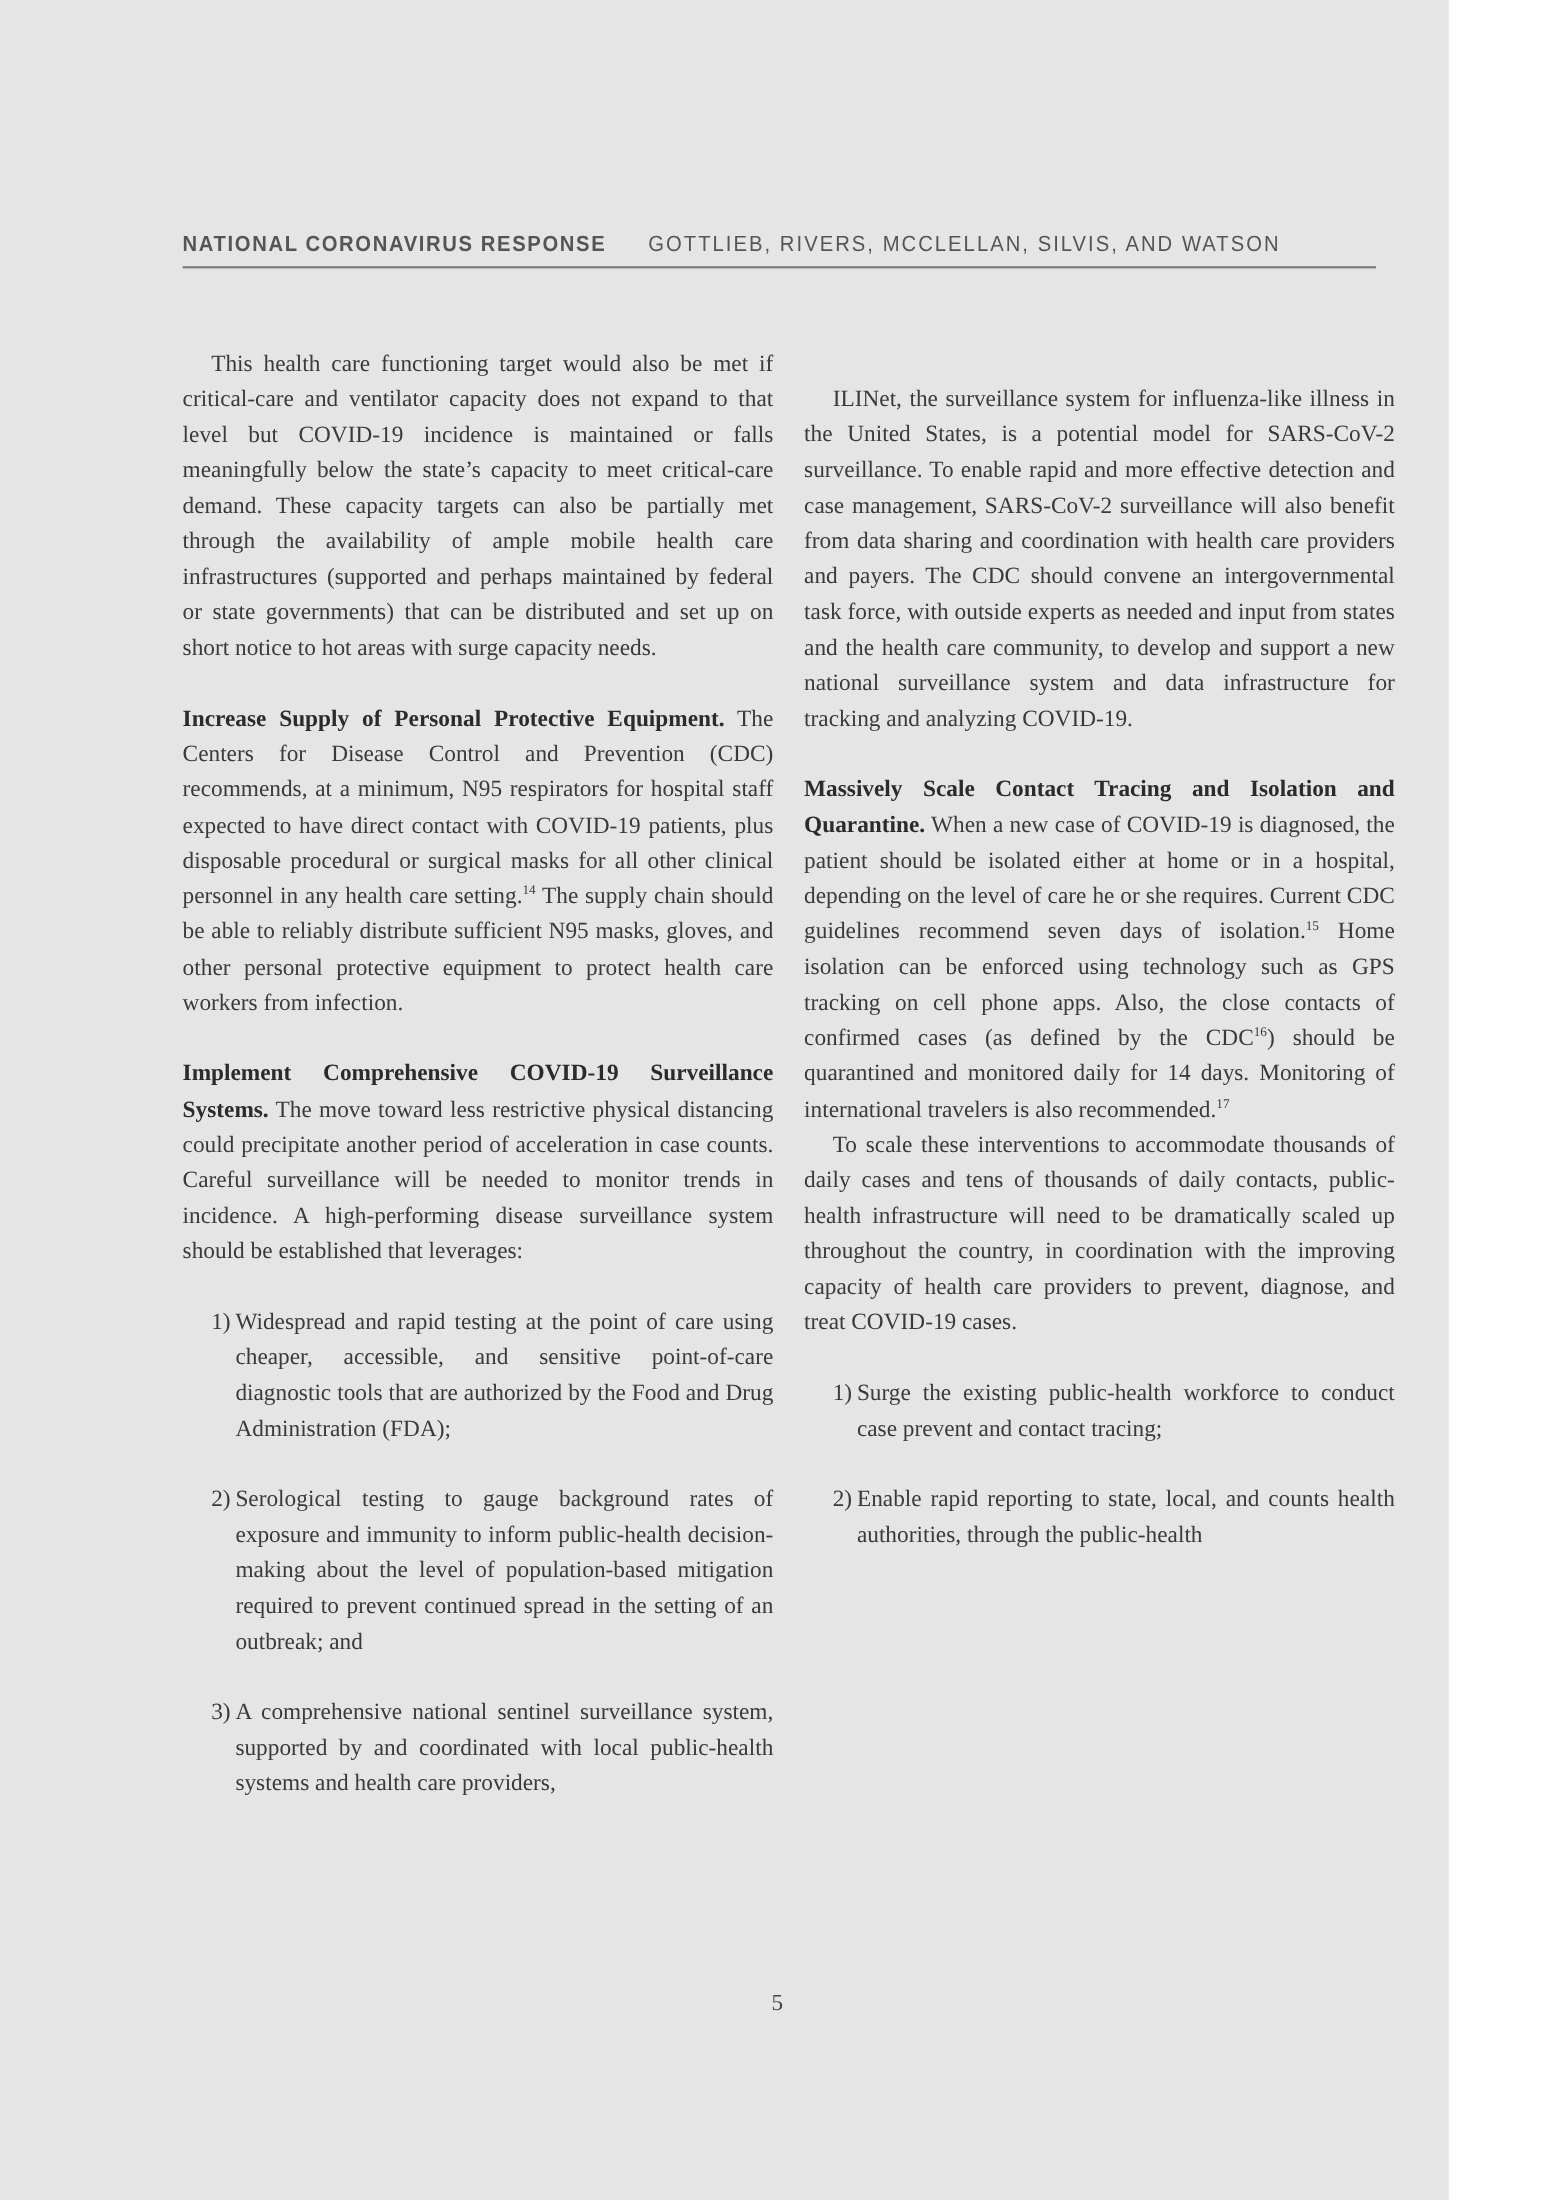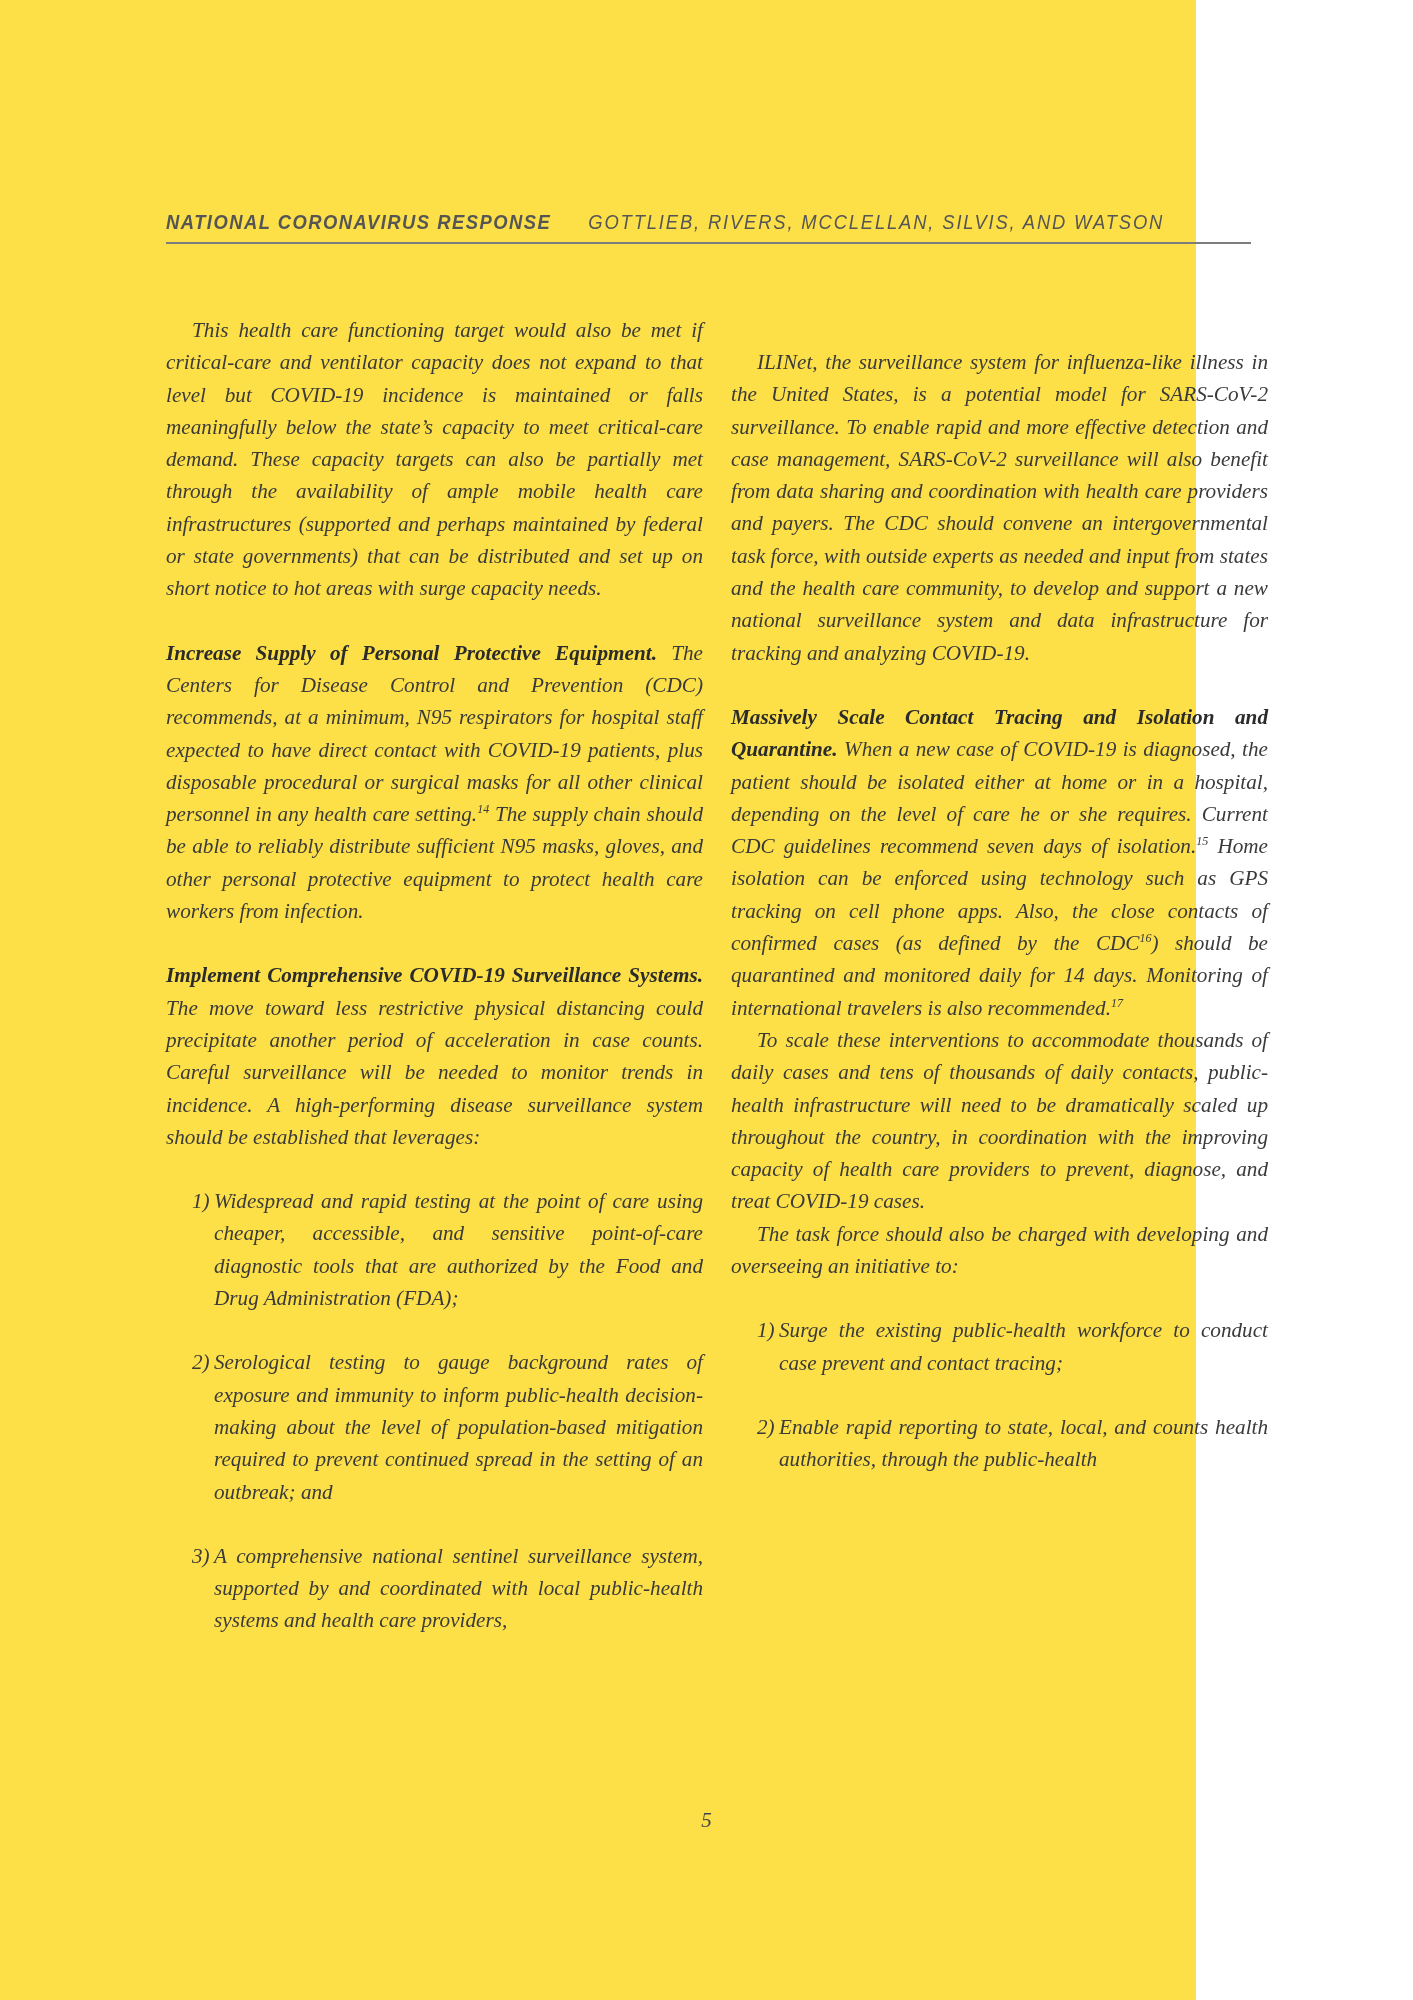--- a/index.html
+++ b/index.html
@@ -1,17 +1,17 @@
 <!DOCTYPE html>
 <html><head>
 <meta charset="utf-8">
 <style>
   html, body { margin: 0; padding: 0; background: #ffffff; }
   body { width: 1413px; height: 2000px; position: relative; overflow: hidden; }
-  .page { position: absolute; left: 0; top: 0; width: 1196px; height: 2000px; background: #fde047; font-style: italic; }
+  .page { position: absolute; left: 0; top: 0; width: 1317px; height: 2000px; background: #e5e5e5; }
 
   .running-head {
     position: absolute; left: 166px; top: 211px; width: 1085px;
     display: flex; justify-content: space-between; align-items: flex-end;
     font-family: "Liberation Sans", sans-serif; font-weight: bold;
     color: #555; font-size: 20px; letter-spacing: 1.6px;
     transform: scaleX(0.92); transform-origin: left bottom;
   }
   .running-head .left { }
   .running-head .right { font-weight: normal; color: #555; letter-spacing: 2px; }
@@ -70,21 +70,20 @@
     </div>
   </div>
 
   <div class="col right">
 
     <p class="indent gap">ILINet, the surveillance system for influenza-like illness in the United States, is a potential model for SARS-CoV-2 surveillance. To enable rapid and more effective detection and case management, SARS-CoV-2 surveillance will also benefit from data sharing and coordination with health care providers and payers. The CDC should convene an intergovernmental task force, with outside experts as needed and input from states and the health care community, to develop and support a new national surveillance system and data infrastructure for tracking and analyzing COVID-19.</p>
 
     <p class="gap"><span class="heading">Massively Scale Contact Tracing and Isolation and Quarantine.</span><span> When a new case of COVID-19 is diagnosed, the patient should be isolated either at home or in a hospital, depending on the level of care he or she requires. Current CDC guidelines recommend seven days of isolation.</span><sup>15</sup><span> Home isolation can be enforced using technology such as GPS tracking on cell phone apps. Also, the close contacts of confirmed cases (as defined by the CDC</span><sup>16</sup><span>) should be quarantined and monitored daily for 14 days. Monitoring of international travelers is also recommended.</span><sup>17</sup></p>
 
     <p class="indent">To scale these interventions to accommodate thousands of daily cases and tens of thousands of daily contacts, public-health infrastructure will need to be dramatically scaled up throughout the country, in coordination with the improving capacity of health care providers to prevent, diagnose, and treat COVID-19 cases.</p>
-    <p class="indent">The task force should also be charged with developing and overseeing an initiative to:</p>
 
     <div class="list-item gap">
       <span class="num">1)</span>
       <span class="txt">Surge the existing public-health workforce to conduct case prevent and contact tracing;</span>
     </div>
     <div class="list-item gap">
       <span class="num">2)</span>
       <span class="txt">Enable rapid reporting to state, local, and counts health authorities, through the public-health</span>
     </div>
   </div>

